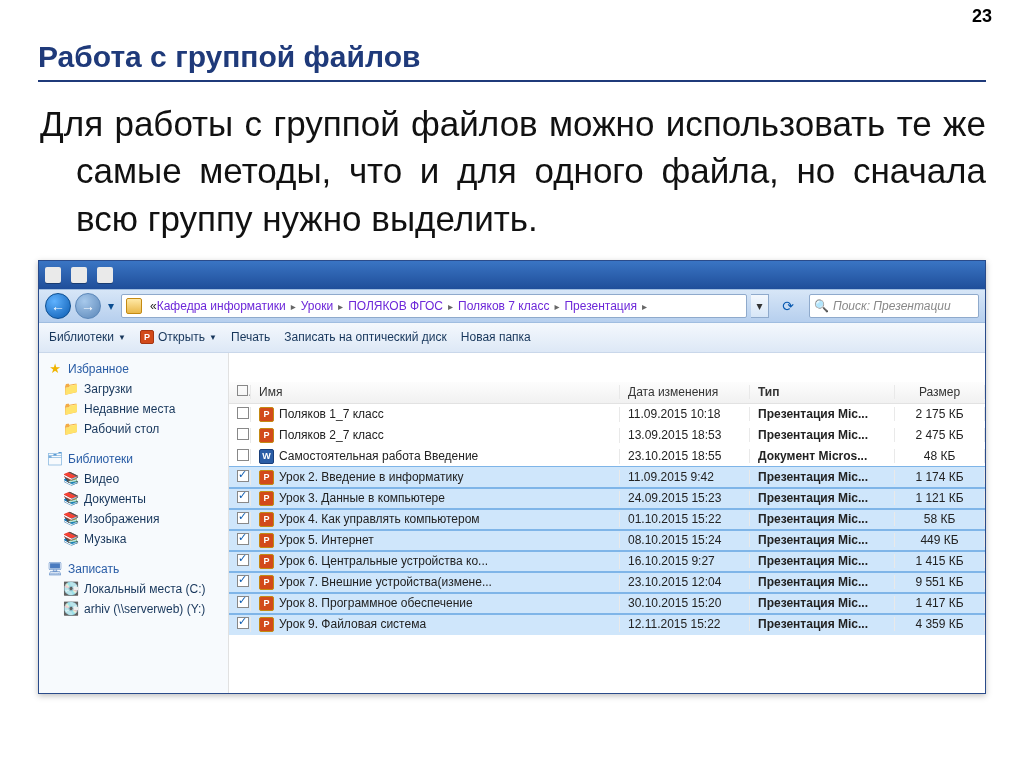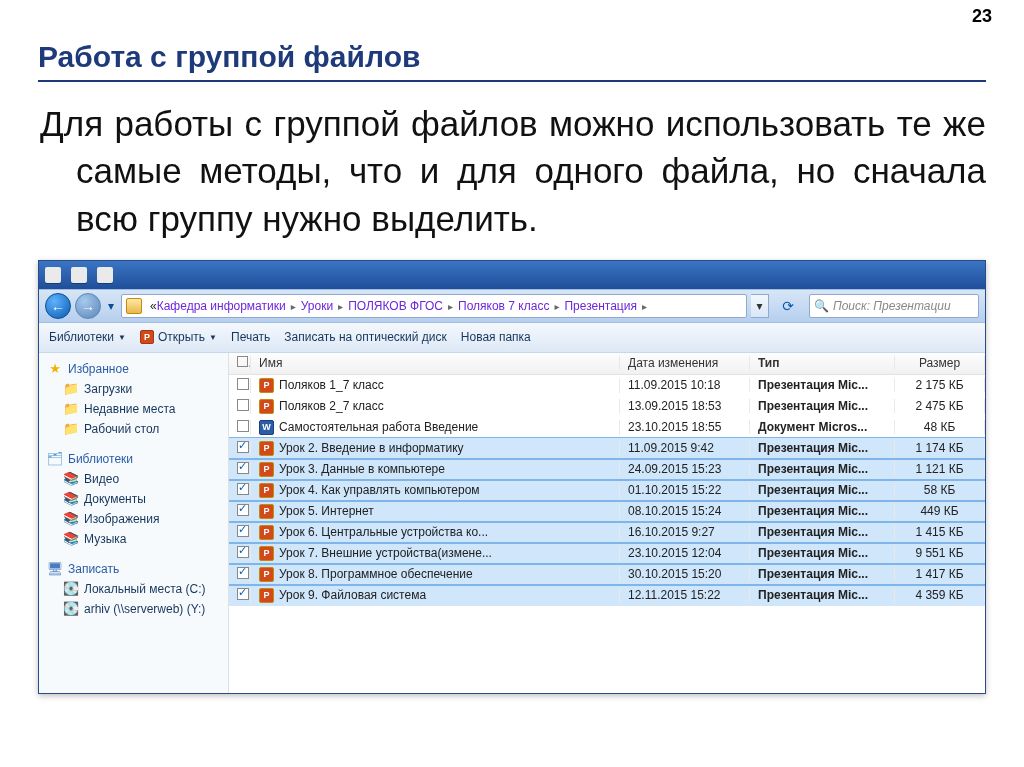--- a/index.html
+++ b/index.html
@@ -137,21 +137,21 @@
   .sb-group { margin-bottom:10px;}
   .sb-head { display:flex; align-items:center; gap:5px; color:#2a5da6; padding:2px 0;}
   .sb-item { display:flex; align-items:center; gap:5px; color:#17365b; padding:2px 0 2px 16px;}
   .sb-ico { width:16px;height:16px; flex-shrink:0; display:inline-flex; align-items:center; justify-content:center; font-size:13px;}
   .sb-ico.star { color:#f0b400;}
   .sb-ico.folder { color:#e1a93c;}
   .sb-ico.lib { color:#5a9bd4;}
   .sb-ico.computer { color:#4a7bbf;}
   .sb-ico.disk { color:#888;}
   
-  .filelist { flex:1; display:flex; flex-direction:column; }
+  .filelist { flex:1; display:flex; flex-direction:column;margin-top:29px; }
   .columns {
     display:flex; height:22px; align-items:center;
     border-bottom: 1px solid #e2e2e2;
     background: linear-gradient(#fdfdfd,#f1f1f1);
     color:#333;
   }
   .columns > div, .row > div {
     padding: 0 8px; overflow:hidden; text-overflow:ellipsis; white-space:nowrap;
     border-right:1px solid #e9e9e9;
   }

